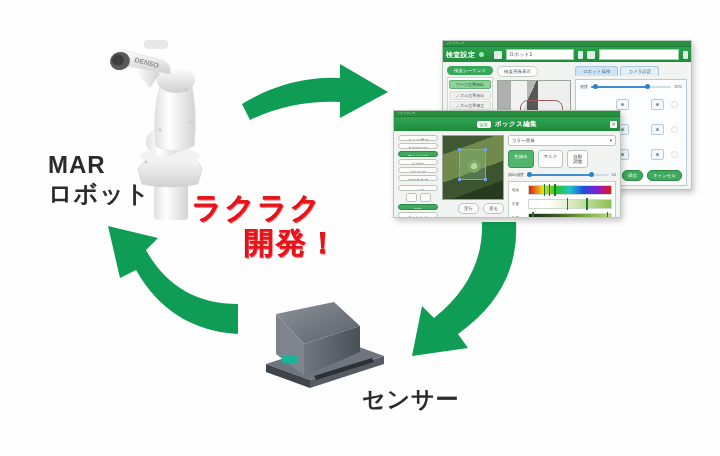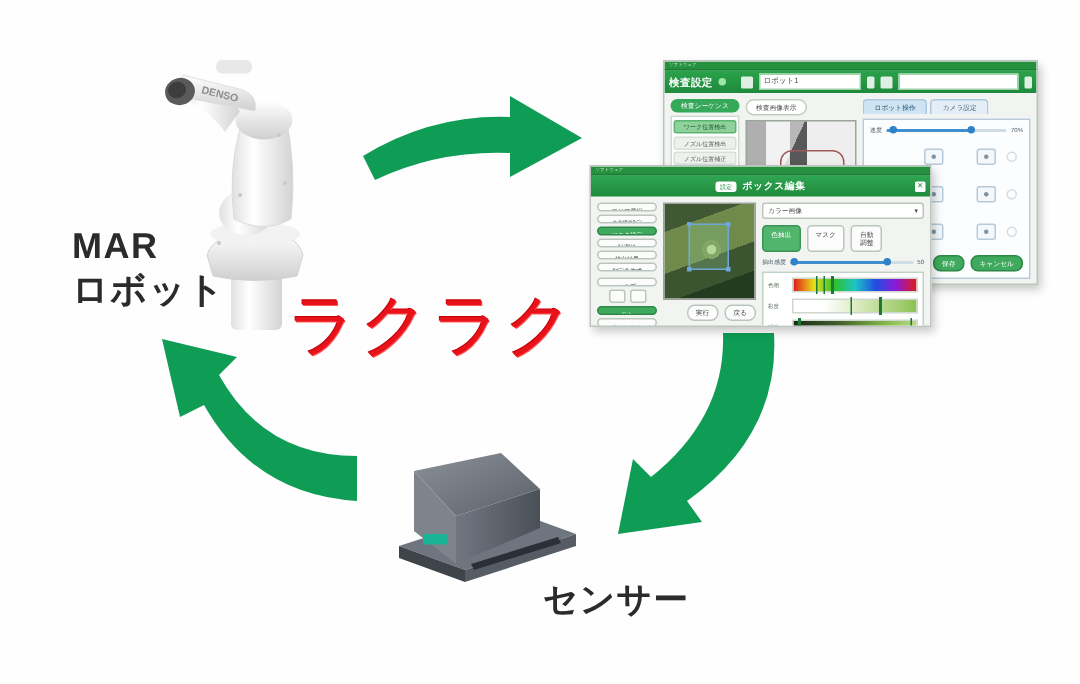--- a/index.html
+++ b/index.html
@@ -40,22 +40,22 @@
   }
   #label-sensor {
     left: 362px;
     top: 386px;
     font-size: 23px;
   }
   #label-slogan {
     position: absolute;
     left: 192px;
     top: 190px;
-    font-size: 45px;
-    font-weight: normal;
+    font-size: 30px;
+    font-weight: bold;
     color: #e8131a;
     line-height: 1.18;
     letter-spacing: 2px;
     text-shadow: 0.5px 0.5px 0 #ff5a5a, -0.5px -0.5px 0 #c70009;
   }
   #label-slogan .line2 {
     display: block;
     margin-left: 52px;
   }
 
@@ -577,20 +577,21 @@
   </svg>
 
 
   <div class="lbl" id="label-sensor">センサー</div>
 
   <div class="lbl" id="label-robot">MAR
 ロボット</div>
 
   <div id="label-slogan">
     <span>ラクラク</span>
+    <span class="line2">開発！</span>
   </div>
 
   <div class="win" style="left:442px; top:40px; width:248px; height:148px;">
 
     <div class="win-topstrip">ソフトウェア</div>
 
     <div class="win-titlebar">
       <span class="win-title">検査設定</span>
       <span class="dot"></span>
       <span class="tb-spacer"></span>

